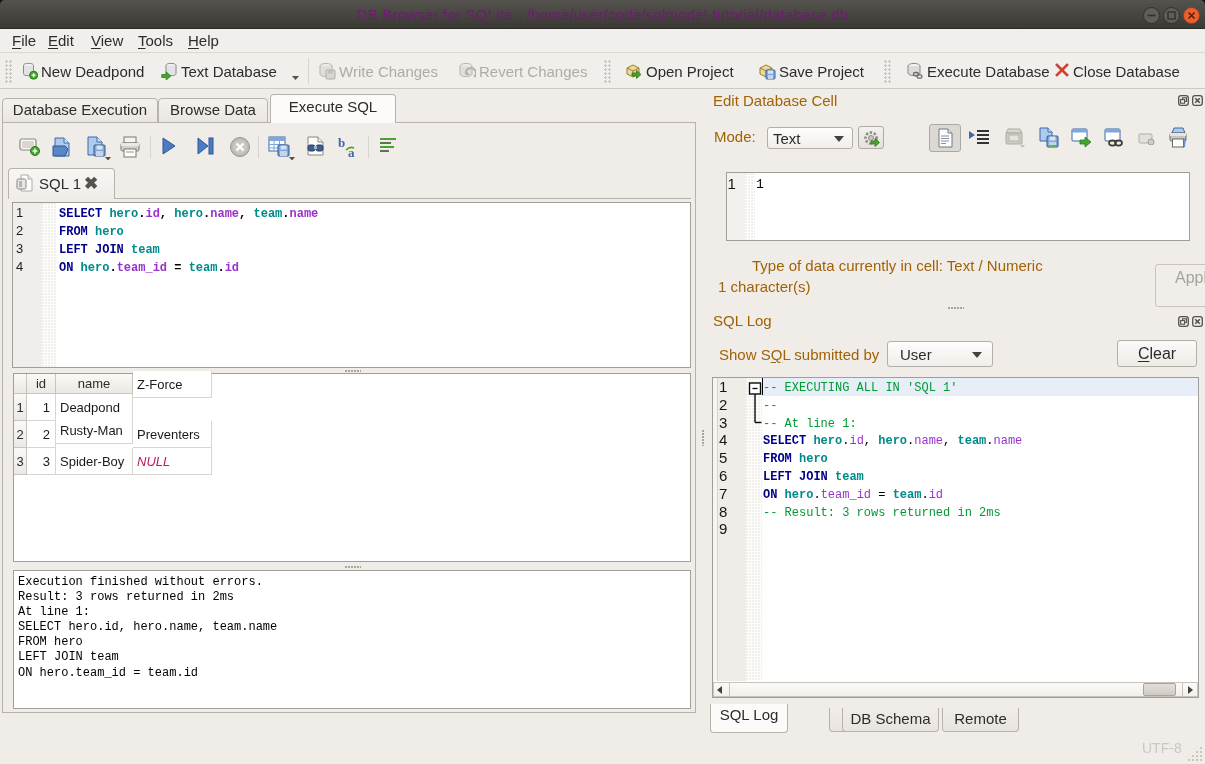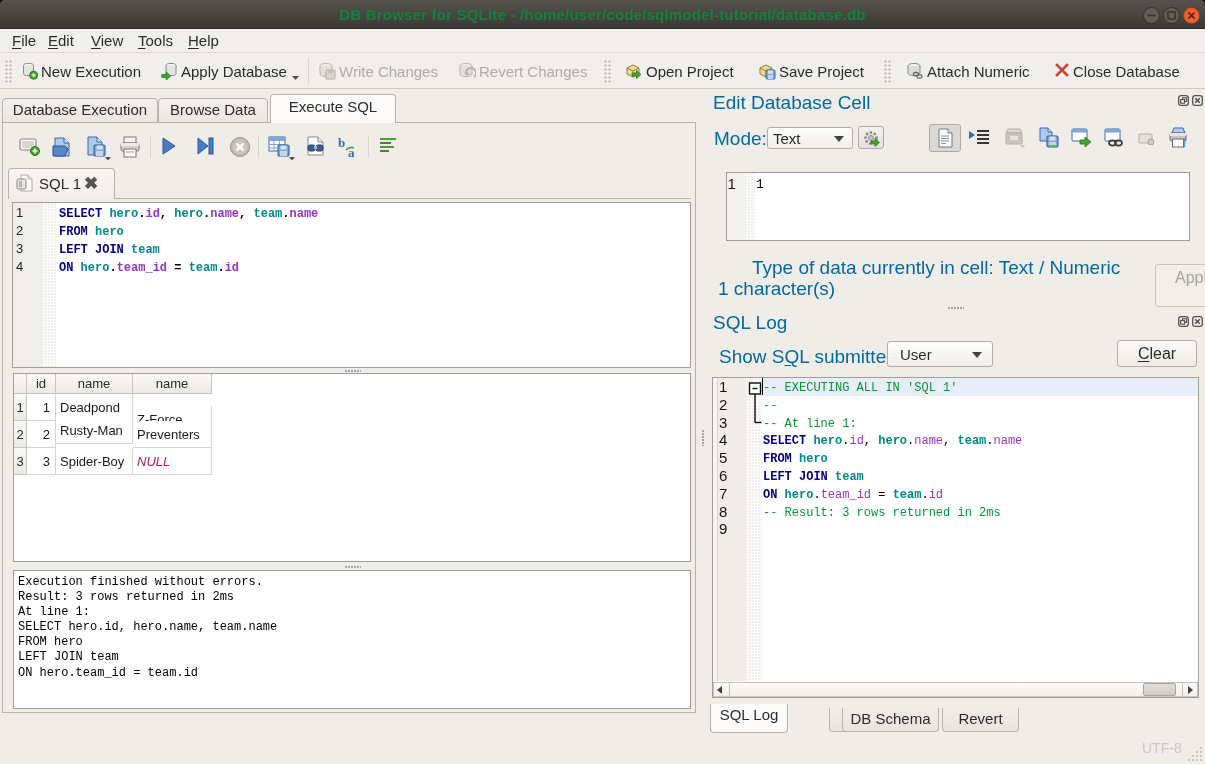--- a/index.html
+++ b/index.html
@@ -4,21 +4,21 @@
 <style>
 * { margin:0; padding:0; box-sizing:border-box; }
 html,body { width:1205px; height:764px; overflow:hidden; }
 body { background:#F0EDE9; font-family:"Liberation Sans",sans-serif; position:relative; }
 .abs { position:absolute; }
 
 #corners { left:0; top:0; width:1205px; height:10px; background:#15130E; }
 #titlebar { left:0; top:0; width:1205px; height:29px;
   background:linear-gradient(#55534D,#3B3933);
   border-radius:5px 5px 0 0; border-bottom:1px solid #2A2824; }
-#title { width:100%; top:6px; text-align:center; color:#15803d; font-size:15px; font-weight:bold; letter-spacing:0.2px; }
+#title { width:100%; top:6px; text-align:center; color:#701a75; font-size:15px; font-weight:normal; letter-spacing:0.2px; }
 .winbtn { top:7px; width:17px; height:17px; border-radius:50%; }
 .winbtn svg { position:absolute; left:-1px; top:-1px; }
 
 #menubar { left:0; top:29px; width:1205px; height:24px; background:#F1EFEB; border-bottom:1px solid #DDD9D3; }
 .menuitem { top:32px; font-size:15px; color:#2C2C2C; }
 .menuitem u { text-decoration:underline; text-underline-offset:2px; }
 
 #toolbar { left:0; top:54px; width:1205px; height:35px; background:#F1EFEB; border-bottom:1px solid #CEC9C3; }
 .tbtext { top:63px; font-size:15px; color:#2C2C2C; }
 .tbtext.dis { color:#AFABA5; }
@@ -46,21 +46,21 @@
 .code .k { color:#00008B; font-weight:bold; }
 .code .t { color:#008B8B; font-weight:bold; }
 .code .f { color:#9932CC; }
 .code .c { color:#009B33; }
 
 .splitdots { height:2px; background-image:radial-gradient(circle at 1px 1px, #A8A49E 0.8px, transparent 1px); background-size:3px 2px; }
 
 .th { background:linear-gradient(#FAF9F7,#ECE9E4); border-right:1px solid #C9C5BE; border-bottom:1px solid #C9C5BE; font-size:13px; color:#2C2C2C; text-align:center; }
 .cell { border-right:1px solid #D8D5CF; border-bottom:1px solid #D8D5CF; font-size:13px; color:#1A1A1A; background:#fff; }
 
-.docktitle { font-size:19px; color:#0369a1; }
+.docktitle { font-size:15px; color:#a16207; }
 .combo { background:linear-gradient(#FDFDFC,#F1EEEA); border:1px solid #B3AEA8; border-radius:3px; font-size:15px; color:#2C2C2C; }
 .btn { border:1px solid #B3AEA8; border-radius:3px; background:linear-gradient(#FBFAF9,#EFECE7); font-size:16px; text-align:center; }
 .btn.dis { color:#A7A39D; border-color:#C8C4BD; background:#F1EEEA; }
 
 .sbtrack { background:linear-gradient(#FBFAF9,#F2F0EC); border:1px solid #C8C4BD; }
 .sbthumb { background:linear-gradient(#E2DFD9,#CFCBC4); border:1px solid #A7A39D; border-radius:2px; }
 
 .btab { top:708px; height:24px; background:linear-gradient(#F0EDE9,#E8E5E0); border:1px solid #B7B2AB; border-radius:0 0 4px 4px; border-top:none; font-size:15px; color:#2C2C2C; text-align:center; }
 .btab.active { top:704px; height:29px; background:#FCFBFA; }
 .btab span { display:block; margin-top:2px; }
@@ -98,29 +98,29 @@
 <div class="abs" id="toolbar"></div>
 <div class="abs tbhandle" style="left:5px;"></div>
 <div class="abs ticon" style="left:21px;">
     <svg width="18" height="18" viewBox="0 0 18 18">
   <ellipse cx="7.5" cy="3.6" rx="5" ry="2.2" fill="#F5F5F5" stroke="#8A8A8A"></ellipse>
   <path d="M2.5 3.6 V11.5 A5 2.2 0 0 0 12.5 11.5 V3.6" fill="#E3E3E3" stroke="#8A8A8A"></path>
   <circle cx="12.6" cy="13.2" r="4" fill="#43A62C" stroke="#2C7A1B"></circle>
   <path d="M12.6 11.2 V15.2 M10.6 13.2 H14.6" stroke="#fff" stroke-width="1.3"></path>
 </svg>
   </div>
-<div class="abs tbtext" style="left:41px;">New Execution</div>
+<div class="abs tbtext" style="left:41px;">New Deadpond</div>
 <div class="abs ticon" style="left:161px;">
     <svg width="18" height="18" viewBox="0 0 18 18">
   <ellipse cx="10" cy="3.6" rx="5" ry="2.2" fill="#F5F5F5" stroke="#8A8A8A"></ellipse>
   <path d="M5 3.6 V11.5 A5 2.2 0 0 0 15 11.5 V3.6" fill="#E3E3E3" stroke="#8A8A8A"></path>
   <path d="M0.8 12.5 h4.4 v-2.6 l4.6 4.1 -4.6 4.1 v-2.6 h-4.4 z" fill="#43A62C" stroke="#2C7A1B" stroke-width="0.8"></path>
 </svg>
   </div>
-<div class="abs tbtext" style="left:181px;">Apply Database</div>
+<div class="abs tbtext" style="left:181px;">Text Database</div>
 <div class="abs ticon" style="left:292px;top:76px;">
     <svg width="7" height="4">
       <path d="M0 0 L7 0 L3.5 4 Z" fill="#55534E"></path>
     </svg>
   </div>
 <div class="abs tbsep" style="left:308px;"></div>
 <div class="abs ticon" style="left:318px;">
     <svg width="18" height="18" viewBox="0 0 18 18">
   <ellipse cx="8" cy="4" rx="6" ry="2.6" fill="#EDEBE8" stroke="#B9B5AF"></ellipse>
   <path d="M2 4 V12 A6 2.6 0 0 0 14 12 V4" fill="#E2DFDA" stroke="#B9B5AF"></path>
@@ -159,21 +159,21 @@
 <div class="abs tbtext" style="left:779px;">Save Project</div>
 <div class="abs tbhandle" style="left:884px;"></div>
 <div class="abs ticon" style="left:906px;">
     <svg width="18" height="18" viewBox="0 0 18 18">
   <ellipse cx="8" cy="4" rx="6" ry="2.6" fill="#F2F2F2" stroke="#8A8A8A"></ellipse>
   <path d="M2 4 V11 A6 2.6 0 0 0 14 11 V4" fill="#DCDCDC" stroke="#8A8A8A"></path>
   <rect x="7.5" y="10.5" width="5" height="3.4" rx="1.7" fill="none" stroke="#6B6963" stroke-width="1.3"></rect>
   <rect x="11" y="12.8" width="5" height="3.4" rx="1.7" fill="none" stroke="#6B6963" stroke-width="1.3"></rect>
 </svg>
   </div>
-<div class="abs tbtext" style="left:927px;">Attach Numeric</div>
+<div class="abs tbtext" style="left:927px;">Execute Database</div>
 <div class="abs ticon" style="left:1054px;">
     <svg width="16" height="16" viewBox="0 0 16 16">
   <path d="M3 1.5 L8 6.5 L13 1.5 L14.5 3 L9.5 8 L14.5 13 L13 14.5 L8 9.5 L3 14.5 L1.5 13 L6.5 8 L1.5 3 Z" fill="#D63B2A" stroke="#A82A1C" stroke-width="0.5"></path>
 </svg>
   </div>
 <div class="abs tbtext" style="left:1073px;">Close Database</div>
 
 <div class="abs tab" style="left:2px;width:156px;">
     <span>Database Execution</span>
   </div>
@@ -321,21 +321,21 @@
     <div style="margin-top:6px;">1</div>
   </div>
 <div class="abs th" style="left:14px;top:421px;width:13px;height:27px;">
     <div style="margin-top:6px;">2</div>
   </div>
 <div class="abs th" style="left:14px;top:448px;width:13px;height:27px;">
     <div style="margin-top:6px;">3</div>
   </div>
 <div class="abs cell" style="left:27px;top:394px;width:29px;height:27px;text-align:right;padding:6px 5px 0 0;">1</div>
 <div class="abs cell" style="left:56px;top:394px;width:77px;height:27px;padding:6px 0 0 4px;">Deadpond</div>
-<div class="abs cell" style="left:133px;top:406px;width:79px;height:27px;padding:6px 8px 0 4px;">Z-Force</div>
+<div class="abs cell" style="left:133px;top:371px;width:79px;height:27px;padding:6px 8px 0 4px;">Z-Force</div>
 <div class="abs cell" style="left:27px;top:421px;width:29px;height:27px;text-align:right;padding:6px 5px 0 0;">2</div>
 <div class="abs cell" style="left:56px;top:417px;width:77px;height:27px;padding:6px 0 12px 4px;">Rusty-Man</div>
 <div class="abs cell" style="left:133px;top:421px;width:79px;height:27px;padding:6px 0 0 4px;">Preventers</div>
 <div class="abs cell" style="left:27px;top:448px;width:29px;height:27px;text-align:right;padding:6px 5px 0 0;">3</div>
 <div class="abs cell" style="left:56px;top:448px;width:77px;height:27px;padding:6px 0 0 4px;">Spider-Boy</div>
 <div class="abs cell" style="left:133px;top:448px;width:79px;height:27px;padding:6px 0 0 4px;color:#be185d;font-style:italic;">NULL</div>
 
 <div class="abs splitdots" style="left:345px;top:566px;width:16px;"></div>
 
 <div class="abs sunken" style="left:13px;top:570px;width:678px;height:139px;"></div>
@@ -511,21 +511,21 @@
 <div class="abs btab active" style="left:710px;width:78px;">
     <span>SQL Log</span>
   </div>
 <div class="abs btab" style="left:829px;width:51px;">
     <span>Plot</span>
   </div>
 <div class="abs btab" style="left:842px;width:97px;text-align:center;">
     <span>DB Schema</span>
   </div>
 <div class="abs btab" style="left:942px;width:77px;">
-    <span>Revert</span>
+    <span>Remote</span>
   </div>
 
 <div class="abs" style="left:1142px;top:740px;font-size:14px;color:#C8C7CA;">UTF-8</div>
 <svg class="abs" style="left:1188px;top:746px;" width="16" height="16">
   <g fill="#BDB9B3">
     <circle cx="13" cy="2" r="1"></circle>
     <circle cx="9" cy="6" r="1"></circle>
       <circle cx="13" cy="6" r="1"></circle>
     <circle cx="5" cy="10" r="1"></circle>
       <circle cx="9" cy="10" r="1"></circle>

